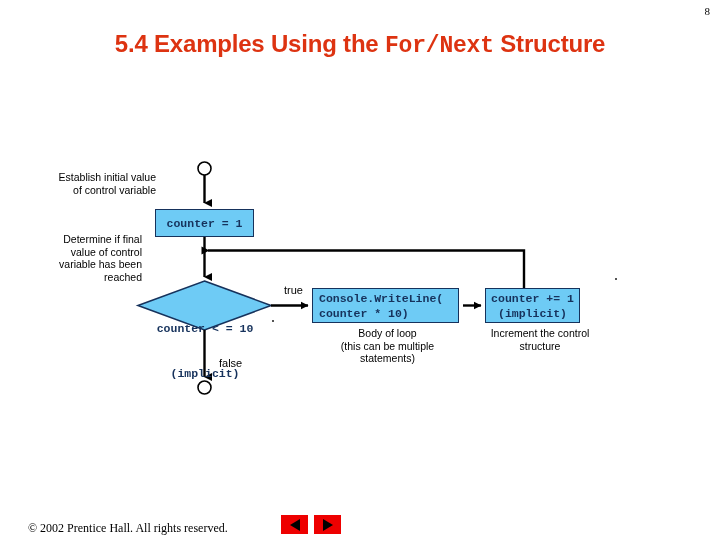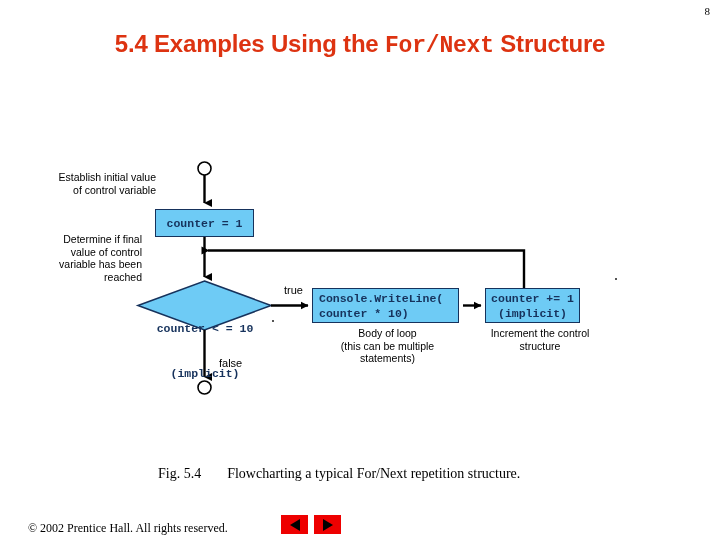--- a/index.html
+++ b/index.html
@@ -237,23 +237,20 @@
 (this can be multiple
 statements)</div>
 
     <div class="annot center" style="left:472px; top:327px; width:136px; white-space:pre-line;">Increment the control
 structure</div>
 
     <div class="stray-dot" style="left:615px; top:278px;"></div>
     <div class="stray-dot" style="left:272px; top:320px;"></div>
   </div>
 
-  <div id="caption">
-    <span class="fignum">Fig. 5.4</span><span>Flowcharting a typical For/Next repetition structure.</span>
-  </div>
 
   <div id="footer-text">© 2002 Prentice Hall.  All rights reserved.</div>
 
   <div class="navbtn" id="nav-prev">
     <span class="tri"></span>
   </div>
   <div class="navbtn" id="nav-next">
     <span class="tri"></span>
   </div>
 

